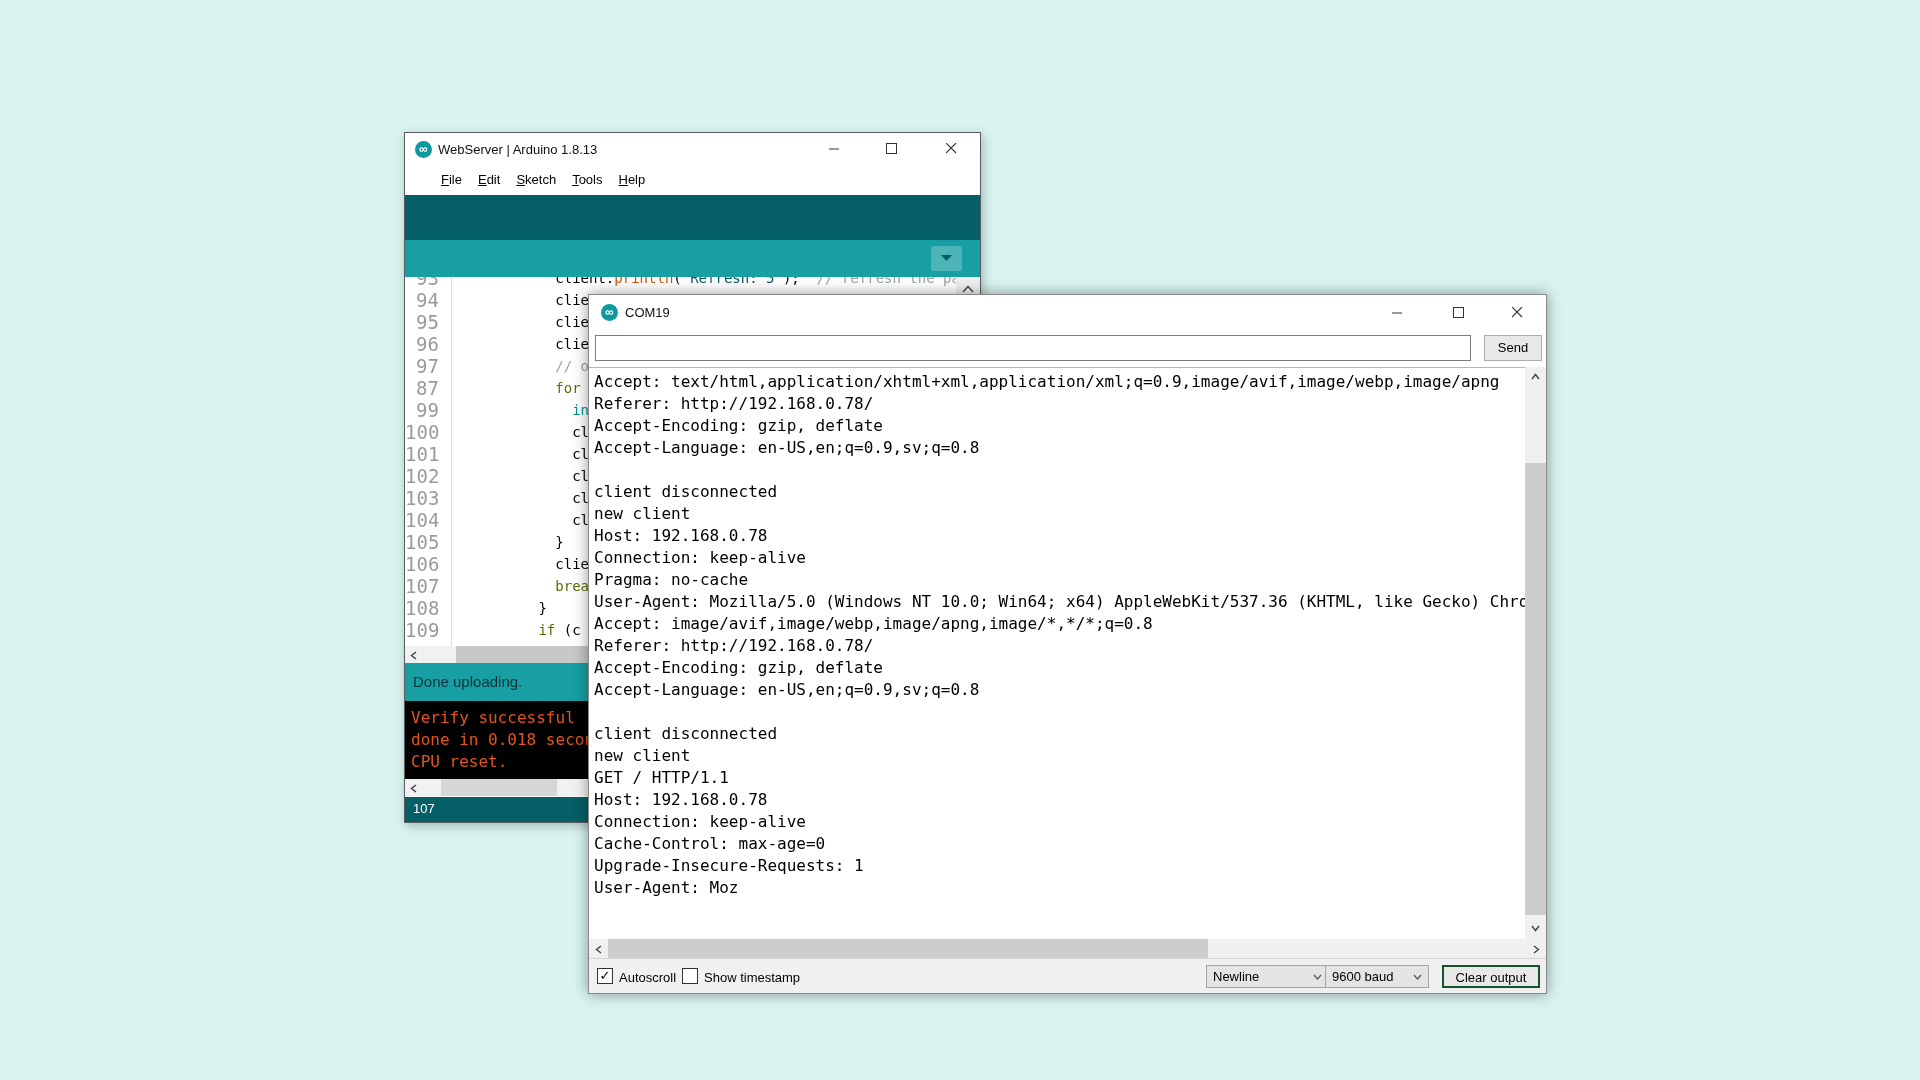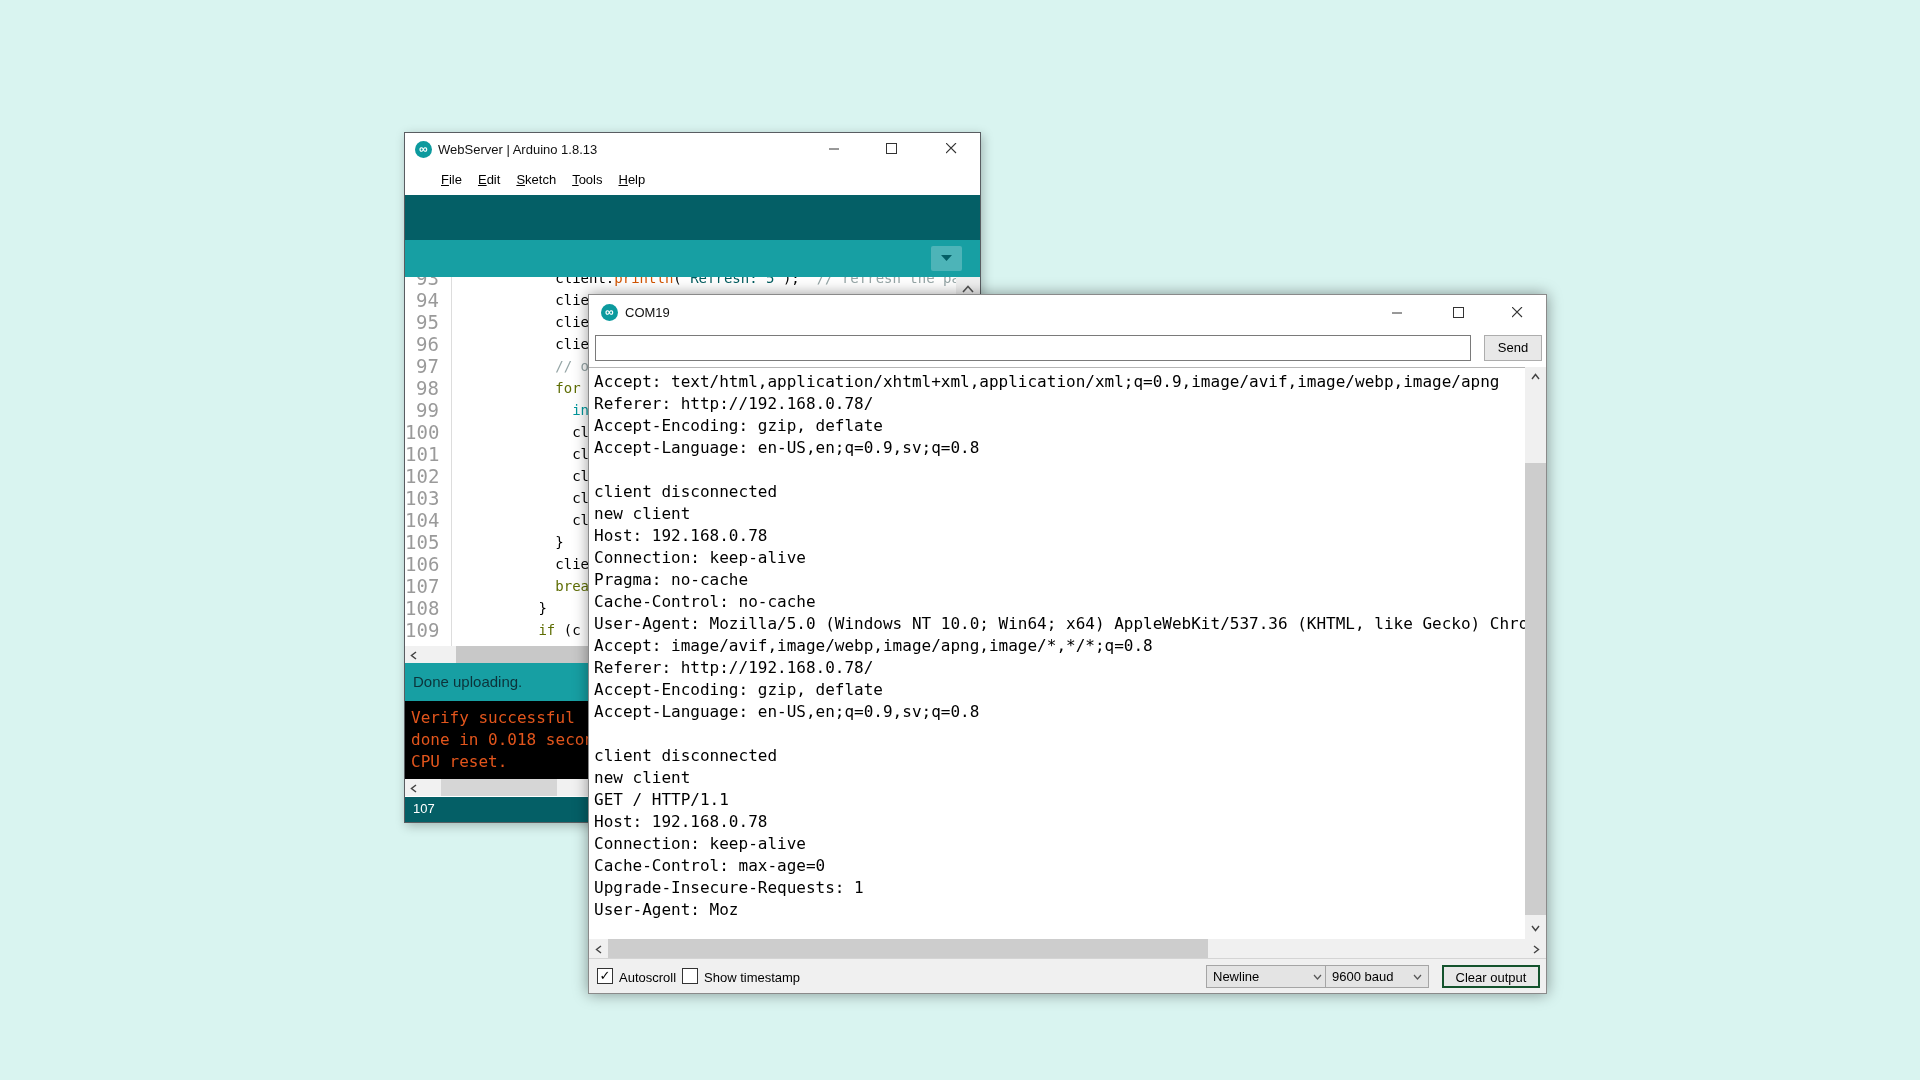--- a/index.html
+++ b/index.html
@@ -162,21 +162,21 @@
     </div>
   </div>
 
   <div id="editor">
     <div id="code-rows">
         <div class="code-row"><span class="gutter-num">93</span><span class="code-text"><span>          </span><span class="tk-p">client.</span><span class="tk-f">println</span><span class="tk-p">(</span><span class="tk-s">"Refresh: 5"</span><span class="tk-p">);  </span><span class="tk-c">// refresh the page automatically every 5 sec</span></span></div>
         <div class="code-row"><span class="gutter-num">94</span><span class="code-text"><span>          </span><span class="tk-p">client.</span><span class="tk-f">println</span><span class="tk-p">();</span></span></div>
         <div class="code-row"><span class="gutter-num">95</span><span class="code-text"><span>          </span><span class="tk-p">client.</span><span class="tk-f">println</span><span class="tk-p">(</span><span class="tk-s">"&lt;!DOCTYPE HTML&gt;"</span><span class="tk-p">);</span></span></div>
         <div class="code-row"><span class="gutter-num">96</span><span class="code-text"><span>          </span><span class="tk-p">client.</span><span class="tk-f">println</span><span class="tk-p">(</span><span class="tk-s">"&lt;html&gt;"</span><span class="tk-p">);</span></span></div>
         <div class="code-row"><span class="gutter-num">97</span><span class="code-text"><span>          </span><span class="tk-c">// output the value of each analog input pin</span></span></div>
-        <div class="code-row"><span class="gutter-num">98</span><span class="code-text"><span>          </span><span class="tk-k">for</span><span class="tk-p"> (</span><span class="tk-t">int</span><span class="tk-p"> analogChannel = 0; analogChannel &lt; 6; analogChannel++) {</span></span></div>
+        <div class="code-row"><span class="gutter-num">87</span><span class="code-text"><span>          </span><span class="tk-k">for</span><span class="tk-p"> (</span><span class="tk-t">int</span><span class="tk-p"> analogChannel = 0; analogChannel &lt; 6; analogChannel++) {</span></span></div>
         <div class="code-row"><span class="gutter-num">99</span><span class="code-text"><span>            </span><span class="tk-t">int</span><span class="tk-p"> sensorReading = </span><span class="tk-f">analogRead</span><span class="tk-p">(analogChannel);</span></span></div>
         <div class="code-row"><span class="gutter-num">100</span><span class="code-text"><span>            </span><span class="tk-p">client.</span><span class="tk-f">print</span><span class="tk-p">(</span><span class="tk-s">"analog input "</span><span class="tk-p">);</span></span></div>
         <div class="code-row"><span class="gutter-num">101</span><span class="code-text"><span>            </span><span class="tk-p">client.</span><span class="tk-f">print</span><span class="tk-p">(analogChannel);</span></span></div>
         <div class="code-row"><span class="gutter-num">102</span><span class="code-text"><span>            </span><span class="tk-p">client.</span><span class="tk-f">print</span><span class="tk-p">(</span><span class="tk-s">" is "</span><span class="tk-p">);</span></span></div>
         <div class="code-row"><span class="gutter-num">103</span><span class="code-text"><span>            </span><span class="tk-p">client.</span><span class="tk-f">print</span><span class="tk-p">(sensorReading);</span></span></div>
         <div class="code-row"><span class="gutter-num">104</span><span class="code-text"><span>            </span><span class="tk-p">client.</span><span class="tk-f">println</span><span class="tk-p">(</span><span class="tk-s">"&lt;br /&gt;"</span><span class="tk-p">);</span></span></div>
         <div class="code-row"><span class="gutter-num">105</span><span class="code-text"><span>          </span><span class="tk-p">}</span></span></div>
         <div class="code-row"><span class="gutter-num">106</span><span class="code-text"><span>          </span><span class="tk-p">client.</span><span class="tk-f">println</span><span class="tk-p">(</span><span class="tk-s">"&lt;/html&gt;"</span><span class="tk-p">);</span></span></div>
         <div class="code-row"><span class="gutter-num">107</span><span class="code-text"><span>          </span><span class="tk-k">break</span><span class="tk-p">;</span></span></div>
         <div class="code-row"><span class="gutter-num">108</span><span class="code-text"><span>        </span><span class="tk-p">}</span></span></div>
@@ -246,21 +246,20 @@
       <div class="serial-line">Accept: text/html,application/xhtml+xml,application/xml;q=0.9,image/avif,image/webp,image/apng</div>
       <div class="serial-line">Referer: http://192.168.0.78/</div>
       <div class="serial-line">Accept-Encoding: gzip, deflate</div>
       <div class="serial-line">Accept-Language: en-US,en;q=0.9,sv;q=0.8</div>
       <div class="serial-line"></div>
       <div class="serial-line">client disconnected</div>
       <div class="serial-line">new client</div>
       <div class="serial-line">Host: 192.168.0.78</div>
       <div class="serial-line">Connection: keep-alive</div>
       <div class="serial-line">Pragma: no-cache</div>
-      <div class="serial-line">Cache-Control: no-cache</div>
       <div class="serial-line">User-Agent: Mozilla/5.0 (Windows NT 10.0; Win64; x64) AppleWebKit/537.36 (KHTML, like Gecko) Chrome</div>
       <div class="serial-line">Accept: image/avif,image/webp,image/apng,image/*,*/*;q=0.8</div>
       <div class="serial-line">Referer: http://192.168.0.78/</div>
       <div class="serial-line">Accept-Encoding: gzip, deflate</div>
       <div class="serial-line">Accept-Language: en-US,en;q=0.9,sv;q=0.8</div>
       <div class="serial-line"></div>
       <div class="serial-line">client disconnected</div>
       <div class="serial-line">new client</div>
       <div class="serial-line">GET / HTTP/1.1</div>
       <div class="serial-line">Host: 192.168.0.78</div>

